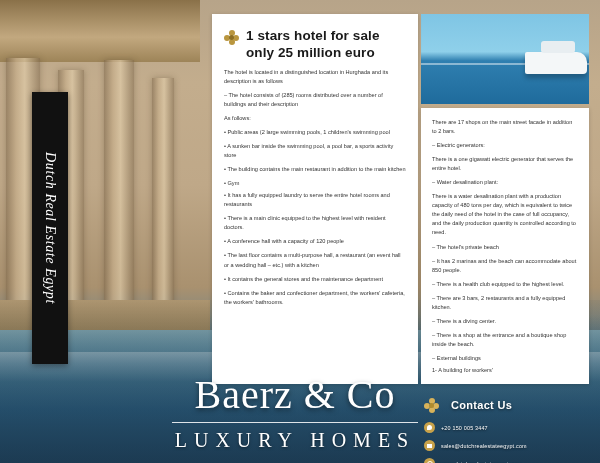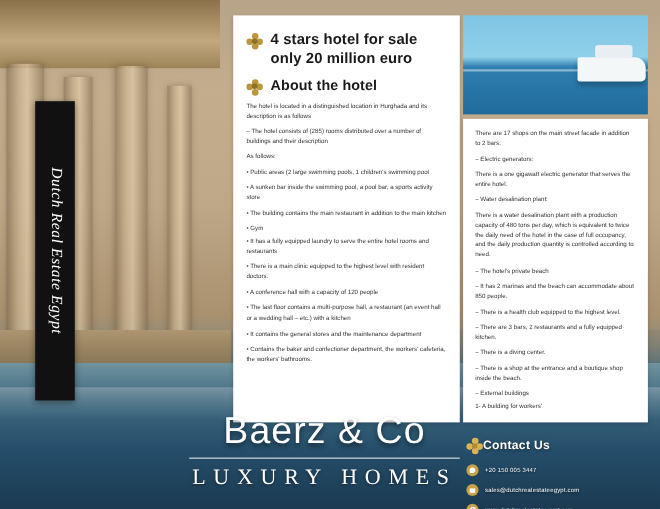--- a/index.html
+++ b/index.html
@@ -187,22 +187,22 @@
 
   
   .logo-wrap {
     position: absolute;
     left: 150px; top: 375px;
     width: 290px;
     text-align: center;
     color: #ffffff;
   }
   .logo-main {
-    font-family: Liberation Sans, sans-serif;
-    font-size: 34px;
+    font-family: Liberation Serif, serif;
+    font-size: 40px;
     letter-spacing: 1px;
     text-shadow: 0 2px 5px rgba(0,0,0,0.5);
     line-height: 1;
   }
   .logo-rule {
     width: 246px; height: 1px;
     background: rgba(255,255,255,0.85);
     margin: 7px auto 6px auto;
   }
   .logo-sub {
@@ -215,21 +215,21 @@
   
   .contact {
     position: absolute;
     left: 424px; top: 396px;
     width: 168px;
     color: #ffffff;
   }
   .contact-head {
     display: flex;
     align-items: center;
-    gap: 0;
+    gap: 12px;
     margin-bottom: 9px;
   }
   .contact-title {
     font-size: 11px;
     font-weight: bold;
     letter-spacing: 0.3px;
     text-shadow: 0 1px 3px rgba(0,0,0,0.55);
   }
   .contact-row {
     display: flex;
@@ -293,33 +293,23 @@
   <div class="panel panel-mid">
 
     <div class="head-row">
       <div class="flower">
         <span></span>
           <span></span>
           <span></span>
           <span></span>
           <span></span>
       </div>
-      <div class="h-title">4 stars hotel for sale only 20 million euro</div>
-    </div>
-
-    <div class="head-row" style="margin-top:8px;">
-      <div class="flower">
-        <span></span>
-          <span></span>
-          <span></span>
-          <span></span>
-          <span></span>
-      </div>
-      <div class="h-title small">About the hotel</div>
-    </div>
+      <div class="h-title">1 stars hotel for sale only 25 million euro</div>
+    </div>
+
 
     <p class="body-text">The hotel is located in a distinguished location in Hurghada and its description is as follows</p>
     <p class="body-text">– The hotel consists of (285) rooms distributed over a number of buildings and their description</p>
     <p class="body-text">As follows:</p>
     <p class="body-text">•  Public areas (2 large swimming pools, 1 children's swimming pool</p>
     <p class="body-text">•  A sunken bar inside the swimming pool, a pool bar, a sports activity store</p>
     <p class="body-text">•  The building contains the main restaurant in addition to the main kitchen</p>
     <p class="body-text tight">• Gym</p>
     <p class="body-text">• It has a fully equipped laundry to serve the entire hotel rooms and restaurants</p>
     <p class="body-text">• There is a main clinic equipped to the highest level with resident doctors.</p>

